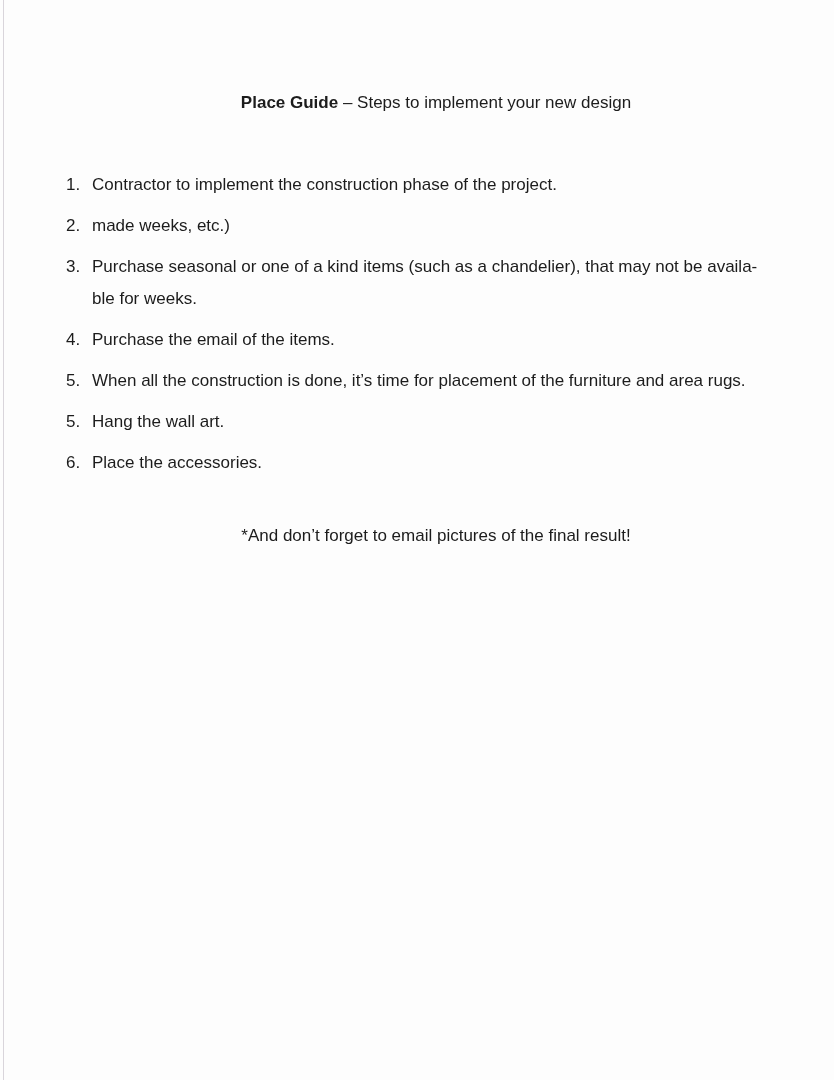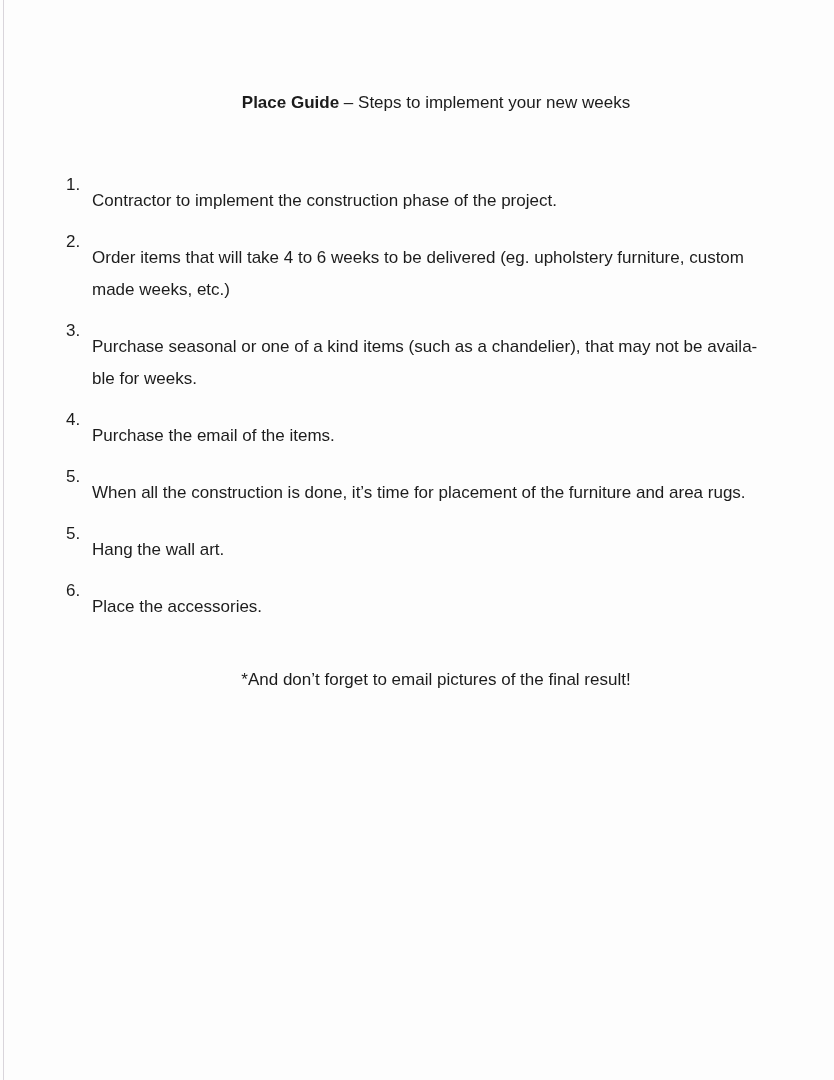--- a/index.html
+++ b/index.html
@@ -48,56 +48,54 @@
     margin: 0 0 9px 0;
   }
   .item-number {
     flex: none;
     width: 26px;
     margin-left: -26px;
   }
   .item-lines {
     flex: 1;
     min-width: 0;
-    margin-top: 16px;
   }
   .item-line {
     display: block;
     white-space: nowrap;
   }
   .closing {
     margin-top: 41px;
     text-align: center;
   }
   .closing-line2 {
     margin-top: 9px;
   }
 </style>
 </head>
 <body>
 
 <div class="edge-line"></div>
 
 <div class="content">
 
-  <h1 class="doc-title"><span class="title-bold">Place Guide</span><span> – Steps to implement your new weeks</span></h1>
+  <h1 class="doc-title"><span class="title-bold">Place Guide</span><span> – Steps to implement your new design</span></h1>
 
   <div class="doc-list">
 
     <div class="list-item">
       <span class="item-number">1.</span>
       <span class="item-lines">
         <span class="item-line">Contractor to implement the construction phase of the project.</span>
       </span>
     </div>
 
     <div class="list-item">
       <span class="item-number">2.</span>
       <span class="item-lines">
-        <span class="item-line">Order items that will take 4 to 6 weeks to be delivered (eg. upholstery furniture, custom</span>
         <span class="item-line">made weeks, etc.)</span>
       </span>
     </div>
 
     <div class="list-item">
       <span class="item-number">3.</span>
       <span class="item-lines">
         <span class="item-line">Purchase seasonal or one of a kind items (such as a chandelier), that may not be availa-</span>
         <span class="item-line">ble for weeks.</span>
       </span>

